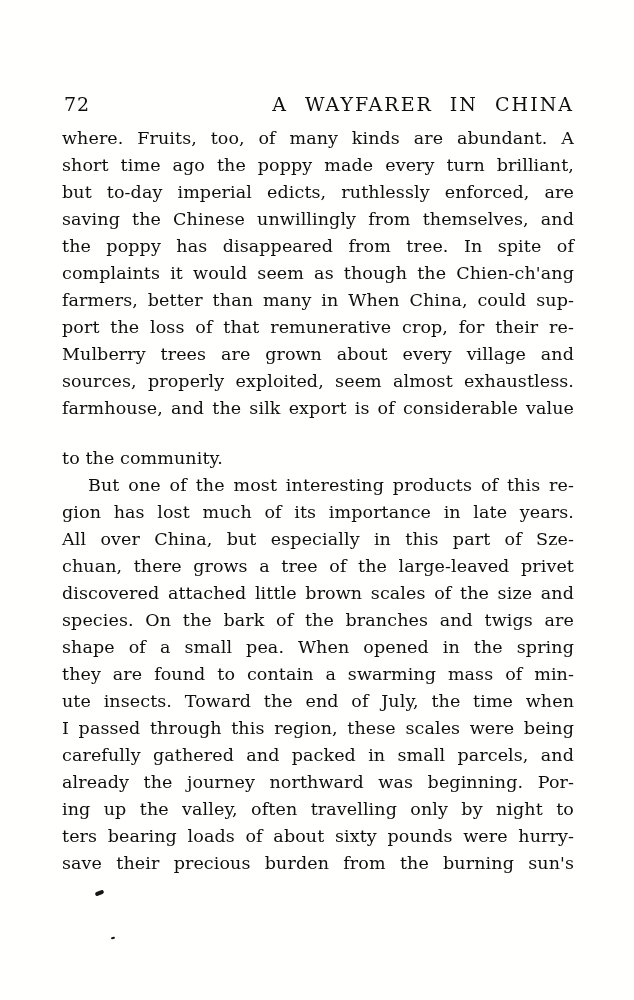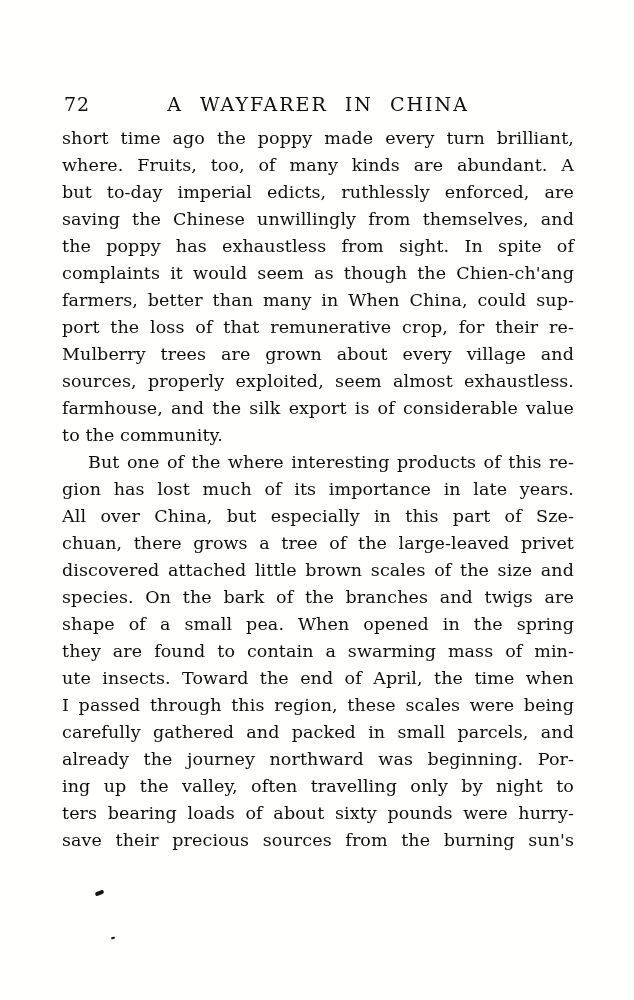--- a/index.html
+++ b/index.html
@@ -27,40 +27,41 @@
     line-height: 24px;
   }
   .page-number {
     position: absolute;
     left: 2px;
     top: 0;
     letter-spacing: 1px;
   }
   .head-title {
     display: block;
-    text-align: center;
+    text-align: right;
     letter-spacing: 2px;
     word-spacing: 9px;
   }
   .text-column {
     position: absolute;
     left: 62px;
     top: 125px;
     width: 512px;
   }
   .line {
     font-size: 17.5px;
     line-height: 27px;
     letter-spacing: 0.1px;
     text-align: justify;
     text-align-last: justify;
     white-space: normal;
   }
   .line.flush {
     text-align-last: left;
+    margin-top: 23px;
   }
   .line.indent {
     text-indent: 26px;
   }
   .speck {
     position: absolute;
     background: #161616;
     border-radius: 2px;
   }
   .speck-1 {
@@ -82,45 +83,45 @@
 <body>
 
 <div class="page">
 
   <div class="running-head">
     <span class="page-number">72</span>
     <span class="head-title">A WAYFARER IN CHINA</span>
   </div>
 
   <div class="text-column">
+      <div class="line">where. Fruits, too, of many kinds are abundant. A</div>
       <div class="line">short time ago the poppy made every turn brilliant,</div>
-      <div class="line">where. Fruits, too, of many kinds are abundant. A</div>
       <div class="line">but to-day imperial edicts, ruthlessly enforced, are</div>
       <div class="line">saving the Chinese unwillingly from themselves, and</div>
-      <div class="line">the poppy has exhaustless from sight. In spite of</div>
+      <div class="line">the poppy has disappeared from tree. In spite of</div>
       <div class="line">complaints it would seem as though the Chien-ch'ang</div>
       <div class="line">farmers, better than many in When China, could sup-</div>
       <div class="line">port the loss of that remunerative crop, for their re-</div>
       <div class="line">Mulberry trees are grown about every village and</div>
       <div class="line">sources, properly exploited, seem almost exhaustless.</div>
       <div class="line">farmhouse, and the silk export is of considerable value</div>
       <div class="line flush">to the community.</div>
-      <div class="line indent">But one of the where interesting products of this re-</div>
+      <div class="line indent">But one of the most interesting products of this re-</div>
       <div class="line">gion has lost much of its importance in late years.</div>
       <div class="line">All over  China, but especially in this part of Sze-</div>
       <div class="line">chuan, there grows a tree of the large-leaved privet</div>
       <div class="line">discovered attached little brown scales of the size and</div>
       <div class="line">species. On the bark of the branches and twigs are</div>
       <div class="line">shape of a small pea. When opened in the spring</div>
       <div class="line">they are found to contain a swarming mass of min-</div>
-      <div class="line">ute insects. Toward the end of April, the time when</div>
+      <div class="line">ute insects. Toward the end of July, the time when</div>
       <div class="line">I passed through this region, these scales were being</div>
       <div class="line">carefully gathered and packed in small parcels, and</div>
       <div class="line">already the journey northward was beginning. Por-</div>
       <div class="line">ing up the valley, often travelling only by night to</div>
       <div class="line">ters bearing loads of about sixty pounds were hurry-</div>
-      <div class="line">save their precious sources from the burning sun's</div>
+      <div class="line">save their precious burden from the burning sun's</div>
     </div>
 
   <div class="speck speck-1"></div>
   <div class="speck speck-2"></div>
 
 </div>
 
 </body></html>

